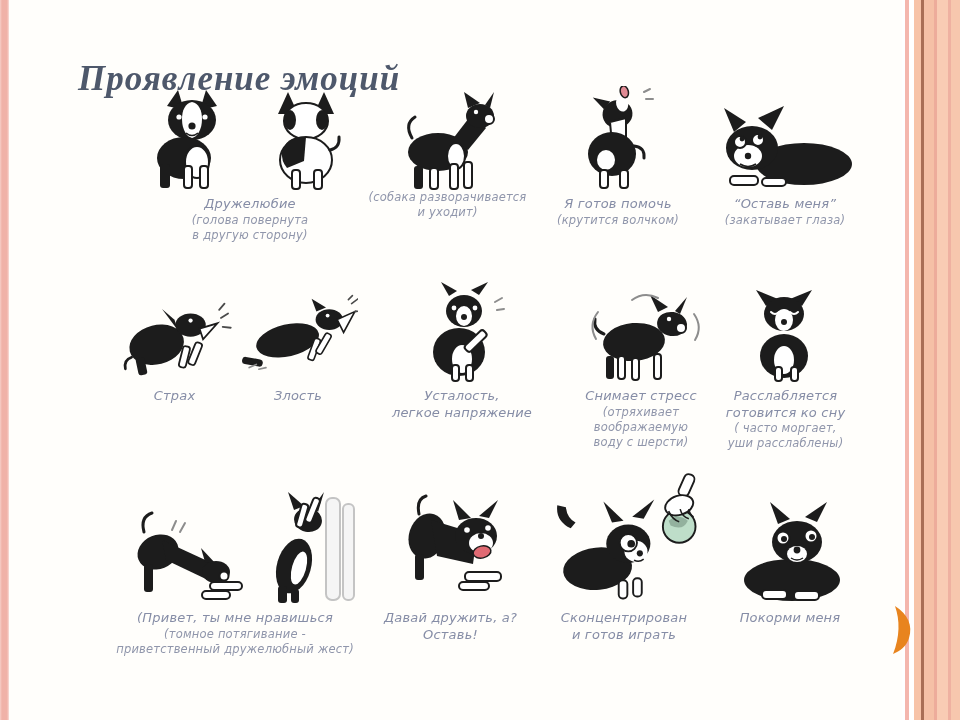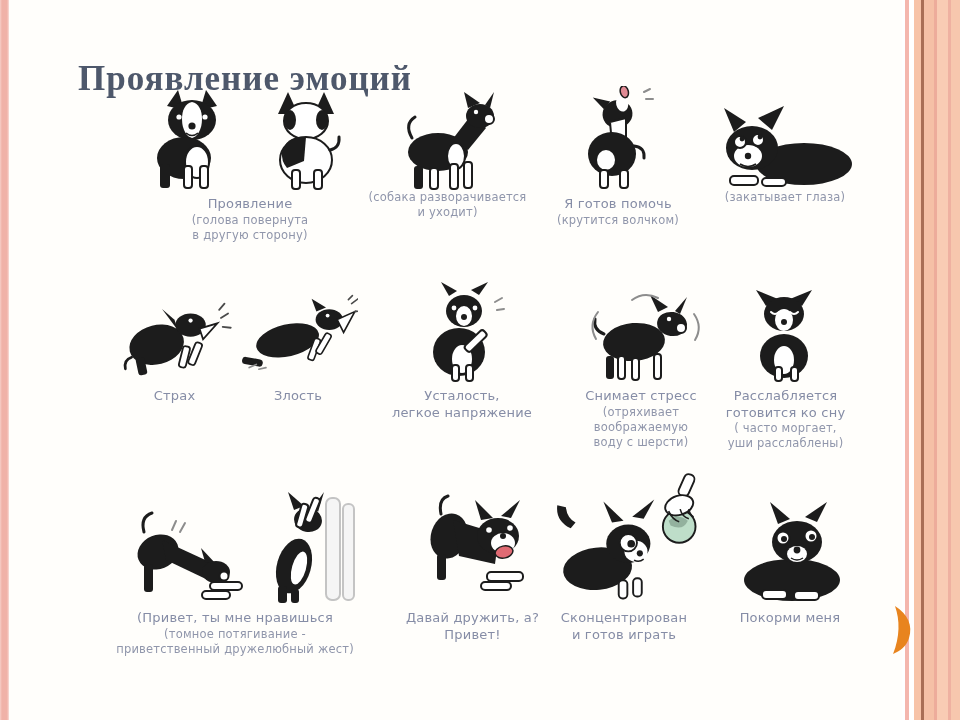--- a/index.html
+++ b/index.html
@@ -1,17 +1,17 @@
 <!DOCTYPE html>
 <html><head>
 <meta charset="utf-8">
 <style>
   html,body{margin:0;padding:0;background:#ffffff;}
   .slide{position:relative;width:960px;height:720px;background:#fffefb;overflow:hidden;
-         font-family:"DejaVu Sans","Liberation Sans",sans-serif;}
+         font-family:"DejaVu Sans","Liberation Sans",sans-serif;font-style:italic;}
   .stripe-left{position:absolute;left:0;top:0;bottom:0;width:9px;
     background:linear-gradient(to right,#f7cfc8 0,#f0b2a8 2px,#f0b2a8 7px,#f9ddd8 9px);}
   .stripe-right{position:absolute;right:0;top:0;bottom:0;width:58px;
     background:linear-gradient(to right,
       #ffffff 0,#ffffff 3px,
       #f4b6ad 3px,#f4b6ad 7px,
       #ffffff 7px,#ffffff 12px,
       #f7c3a8 12px,#f7c3a8 19px,
       #a96e55 19px,#a96e55 22px,
       #f5c0a6 22px,#f5c0a6 32px,
@@ -75,21 +75,21 @@
           <ellipse class="ink" cx="54" cy="32" rx="6" ry="10"></ellipse>
           <ellipse class="wht" cx="38" cy="72" rx="26" ry="23"></ellipse>
           <path class="ink" d="M14,64 q5,-17 24,-15 l-2,24 -17,7 q-6,-7 -5,-16 z"></path>
           <rect class="wht" x="24" y="82" width="8" height="19" rx="3"></rect>
           <rect class="wht" x="46" y="82" width="8" height="19" rx="3"></rect>
           <path d="M62,62 q10,-2 9,-13" class="ln"></path>
         </g>
       </svg>
     </div>
     <div class="caption main">
-        <div>Проявление</div>
+        <div>Дружелюбие</div>
       </div>
     <div class="caption sub">
         <div>(голова повернута</div>
         <div>в другую сторону)</div>
       </div>
   </div>
 
   <div class="cell" style="left:355px;top:88px;width:185px;">
     <div class="figure" style="height:102px;">
       <svg width="120" height="102" viewBox="0 0 120 102">
@@ -151,20 +151,23 @@
         <circle class="wht" cx="30" cy="54" r="6" stroke-width="1.5"></circle>
         <circle class="wht" cx="48" cy="52" r="6" stroke-width="1.5"></circle>
         <circle class="ink" cx="32" cy="51" r="2.4"></circle>
         <circle class="ink" cx="50" cy="49" r="2.4"></circle>
         <circle class="ink" cx="38" cy="68" r="3.2"></circle>
         <path d="M30,76 q8,5 16,0" stroke="#1c1c1c" stroke-width="1.6" fill="none"></path>
         <rect class="wht" x="20" y="88" width="28" height="9" rx="4"></rect>
         <rect class="wht" x="52" y="90" width="24" height="8" rx="4"></rect>
       </svg>
     </div>
+    <div class="caption main">
+        <div>“Оставь меня”</div>
+      </div>
     <div class="caption sub">
         <div>(закатывает глаза)</div>
       </div>
   </div>
 
   <div class="cell" style="left:112px;top:282px;width:125px;">
     <div class="figure" style="height:100px;">
       <svg width="140" height="96" viewBox="0 0 140 96">
         <g transform="rotate(-14 50 60)">
             <ellipse class="ink" cx="50" cy="60" rx="31" ry="22"></ellipse>
@@ -323,21 +326,21 @@
     <div class="caption main">
         <div>Расслабляется</div>
         <div>готовится ко сну</div>
       </div>
     <div class="caption sub">
         <div>( часто моргает,</div>
         <div>уши расслаблены)</div>
       </div>
   </div>
 
-  <div class="cell" style="left:378px;top:472px;width:145px;margin-left:22px;">
+  <div class="cell" style="left:378px;top:472px;width:145px;">
     <div class="figure" style="height:132px;">
       <svg width="135" height="130" viewBox="0 0 135 130">
         <path d="M36,40 q-3,-15 7,-18" class="ln" stroke-width="4"></path>
         <g transform="rotate(18 44 62)">
             <ellipse class="ink" cx="44" cy="62" rx="18" ry="23"></ellipse>
           </g>
         <polygon class="ink" points="48,46 94,60 90,90 54,82"></polygon>
         <rect class="ink" x="32" y="80" width="9" height="26" rx="3"></rect>
         <polygon class="ink" points="76,46 70,26 88,44"></polygon>
         <polygon class="ink" points="106,44 115,26 96,42"></polygon>
@@ -348,21 +351,21 @@
         <circle class="ink" cx="98" cy="62" r="3"></circle>
         <g transform="rotate(-12 99 78)">
             <ellipse cx="99" cy="78" rx="9" ry="6" fill="#e06a73" stroke="#1c1c1c" stroke-width="1.5"></ellipse>
           </g>
         <rect class="wht" x="82" y="98" width="36" height="9" rx="4"></rect>
         <rect class="wht" x="76" y="108" width="30" height="8" rx="4"></rect>
       </svg>
     </div>
     <div class="caption main">
         <div>Давай дружить, а?</div>
-        <div>Привет!</div>
+        <div>Оставь!</div>
       </div>
   </div>
 
   <div class="cell" style="left:540px;top:468px;width:168px;">
     <div class="figure" style="height:136px;">
       <svg width="175" height="134" viewBox="0 0 175 134">
         <path class="ink" d="M32,58 q-16,-8 -14,-24 l9,2 q1,11 10,16 z"></path>
         <g transform="rotate(-6 60 100)">
             <ellipse class="ink" cx="60" cy="100" rx="36" ry="22"></ellipse>
           </g>

